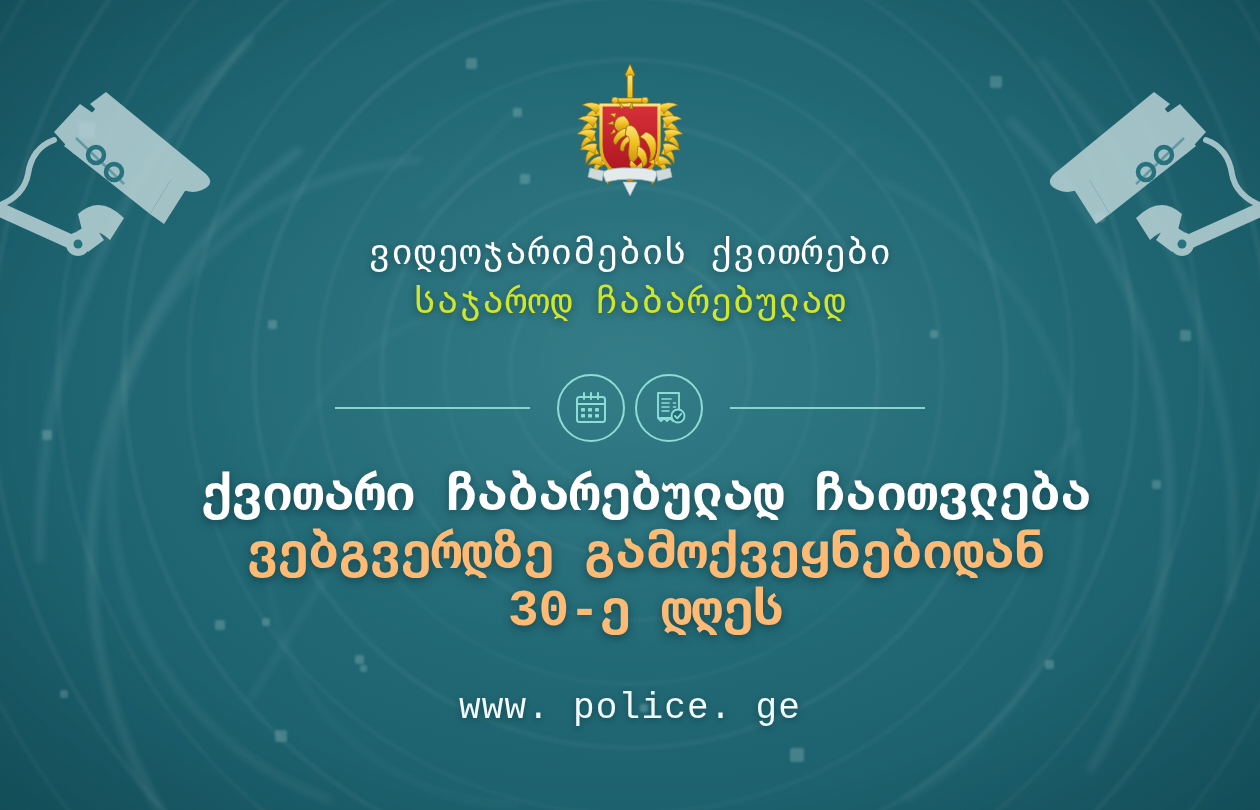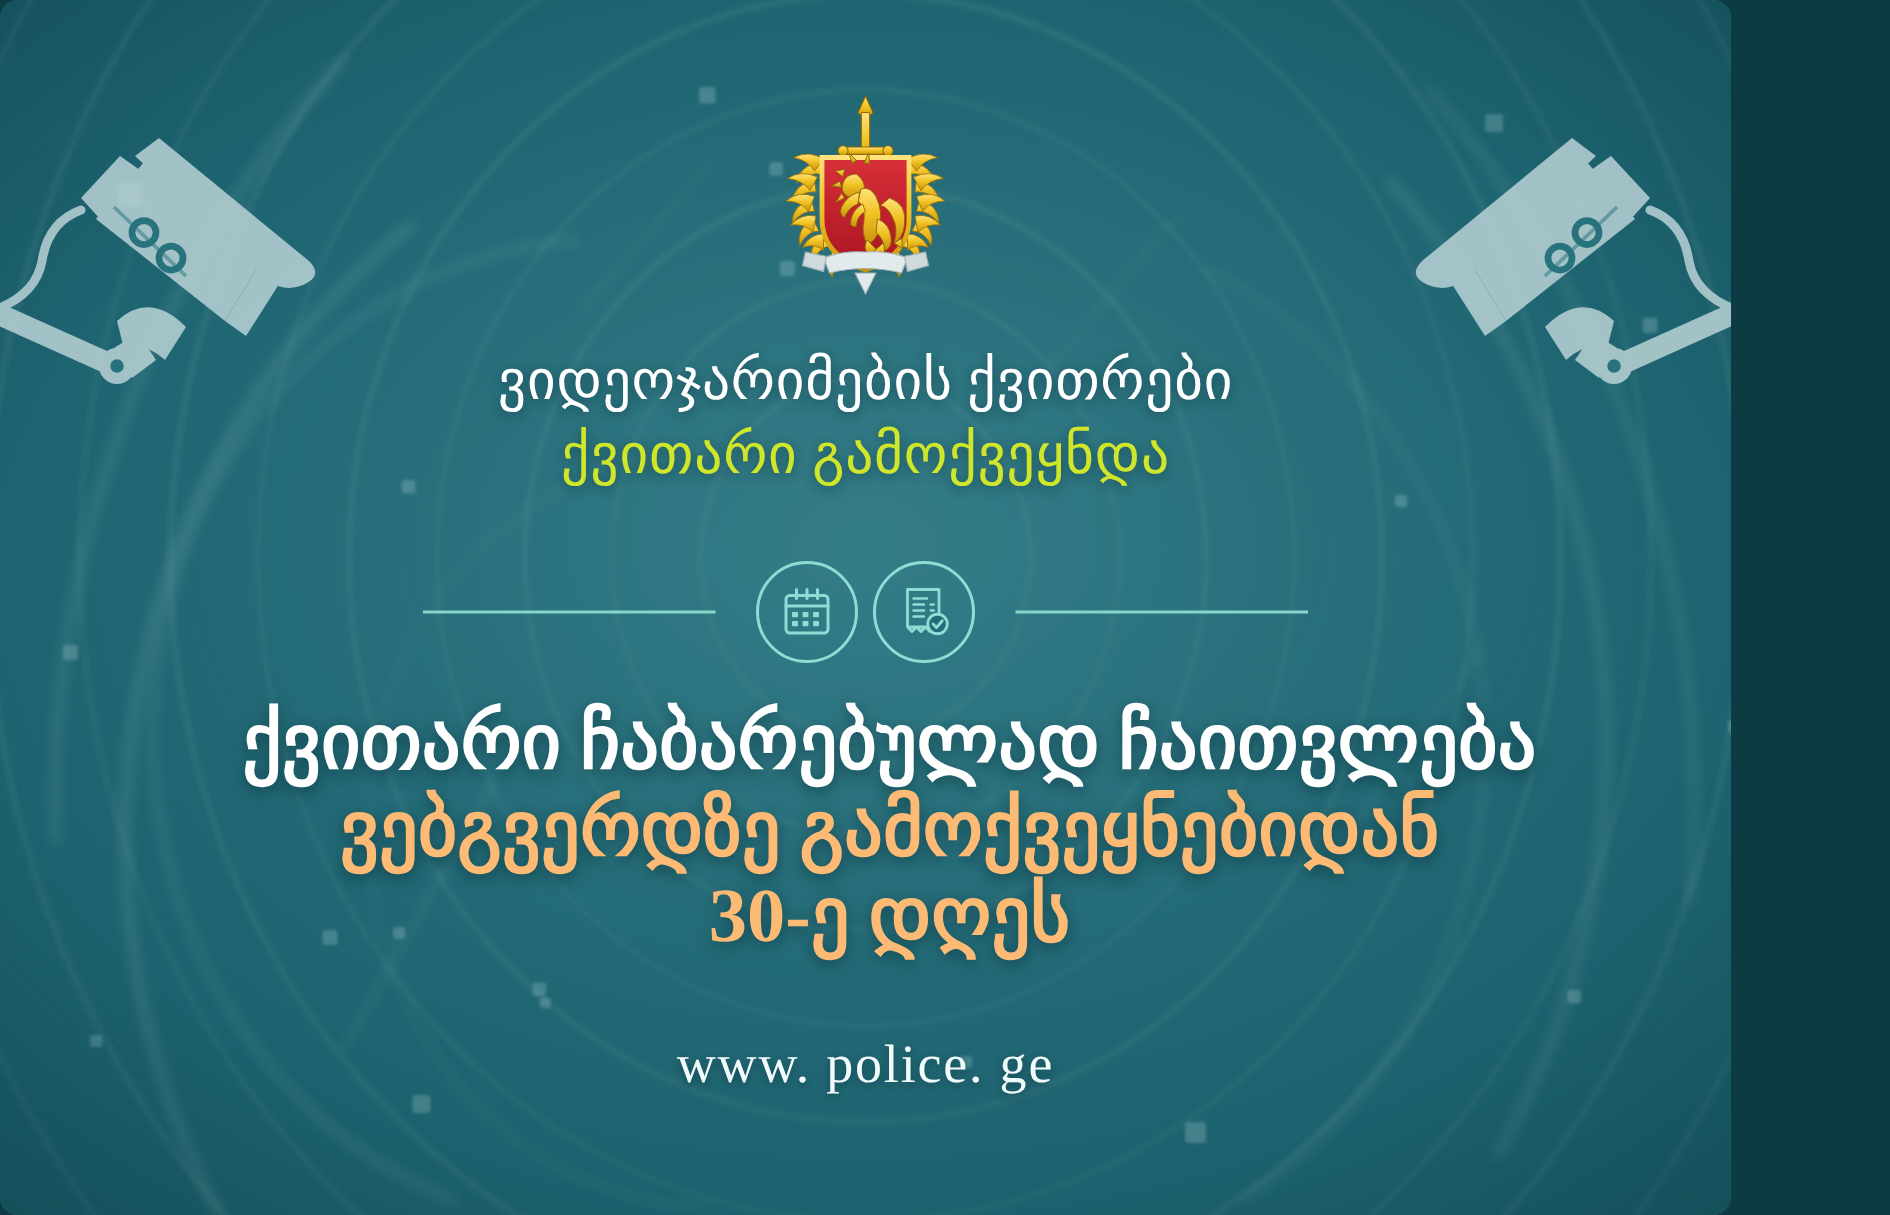--- a/index.html
+++ b/index.html
@@ -3,26 +3,25 @@
 <meta charset="utf-8">
 <title>Police Public Notice Banner</title>
 <style>
   html, body {
     margin: 0;
     padding: 0;
     background: #0d3b44;
   }
   #stage {
     position: relative;
-    width: 1154px;
+    width: 1260px;
     height: 810px;
     overflow: hidden;
-    font-family: Liberation Serif, serif;
+    font-family: Liberation Mono, monospace;
     background: #1d6470;
-    border-radius: 12px;
   }
 
   
   .bg-base {
     position: absolute;
     inset: 0;
     background:
       radial-gradient(ellipse 900px 620px at 50% 46%, #2a7681 0%, #236b77 42%, #1c616d 72%, #16545f 100%);
   }
   .bg-vignette {
@@ -382,21 +381,21 @@
         <path d="M 20 110 l 14 3 l -2 10 l -14 -4 Z" fill="#cfdadd" stroke="#9fb2b6" stroke-width="0.8"></path>
         <path d="M 100 110 l -14 3 l 2 10 l 14 -4 Z" fill="#cfdadd" stroke="#9fb2b6" stroke-width="0.8"></path>
       </g>
 
       <path d="M 53 124 L 67 124 L 60 138 Z" fill="#e3eaec" stroke="#9fb2b6" stroke-width="0.7"></path>
     </svg>
   </div>
 
   <div class="subtitle">
     <span class="l1">ვიდეოჯარიმების ქვითრები</span>
-    <span class="l2">ქვითარი გამოქვეყნდა</span>
+    <span class="l2">საჯაროდ ჩაბარებულად</span>
   </div>
 
   <div class="divider">
     <div class="rule left"></div>
 
     <div class="badge">
       <svg width="38" height="38" viewBox="0 0 38 38" xmlns="http://www.w3.org/2000/svg">
         <g fill="none" stroke="#8fdcd4" stroke-width="2" stroke-linecap="round" stroke-linejoin="round">
           <rect x="5" y="8" width="28" height="25" rx="2.5"></rect>
           <path d="M 5 15 L 33 15"></path>

